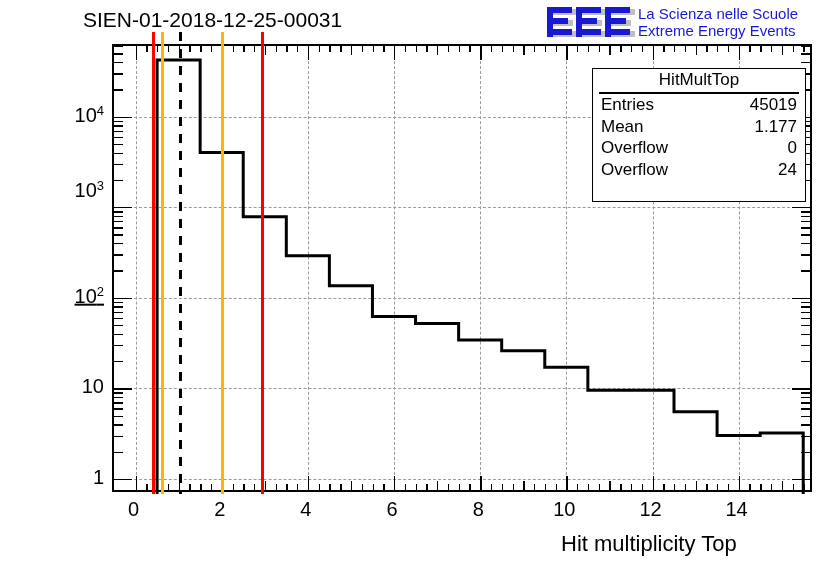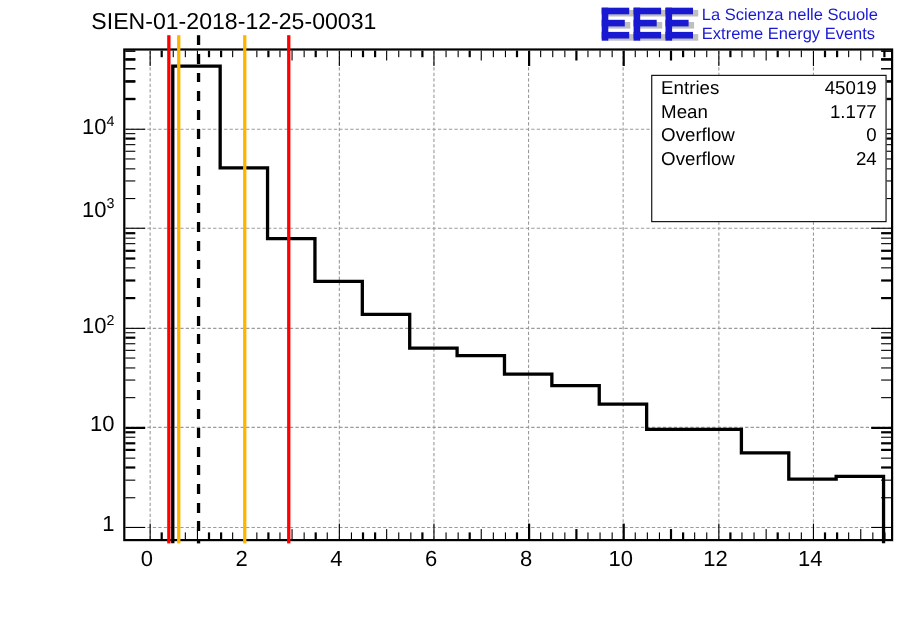--- a/index.html
+++ b/index.html
@@ -361,27 +361,29 @@
       <div class="xlab" style="left: 305.8px; top: 498px;">4</div>
       <div class="xlab" style="left: 392px; top: 498px;">6</div>
       <div class="xlab" style="left: 478.2px; top: 498px;">8</div>
       <div class="xlab" style="left: 564.3px; top: 498px;">10</div>
       <div class="xlab" style="left: 650.5px; top: 498px;">12</div>
       <div class="xlab" style="left: 736.6px; top: 498px;">14</div>
     </div>
   <div id="ylabels">
       <div class="ylab" style="right: 732px; top: 476.8px;">1</div>
       <div class="ylab" style="right: 732px; top: 386.2px;">10</div>
-      <div class="ylab" style="right: 732px; top: 295.7px;">10<sup>2</sup></div>
+      <div class="ylab" style="right: 732px; top: 295.7px; text-decoration: underline;">10<sup>2</sup></div>
       <div class="ylab" style="right: 732px; top: 190px;">10<sup>3</sup></div>
       <div class="ylab" style="right: 732px; top: 114.5px;">10<sup>4</sup></div>
     </div>
 
+  <div class="axis-title" style="left:561px;top:531px;">Hit multiplicity Top</div>
 
   <div class="statbox">
+    <div class="stat-title">HitMultTop</div>
     <div id="statrows">
         <div class="stat-row">
           <span class="k">Entries</span>
           <span class="v">45019</span>
         </div>
         <div class="stat-row">
           <span class="k">Mean</span>
           <span class="v">1.177</span>
         </div>
         <div class="stat-row">

